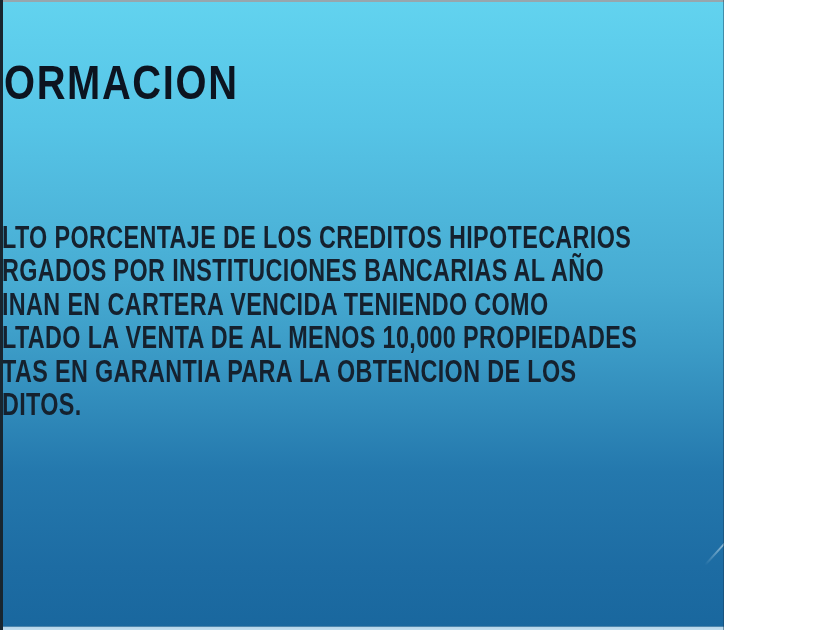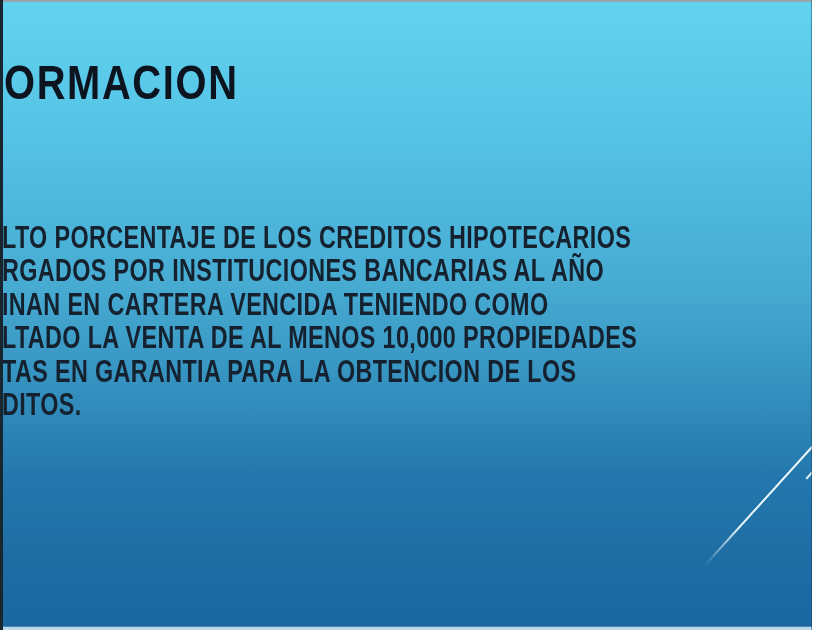--- a/index.html
+++ b/index.html
@@ -5,21 +5,21 @@
   html, body {
     margin: 0;
     padding: 0;
     width: 840px;
     height: 630px;
     overflow: hidden;
     font-family: "Liberation Sans", sans-serif;
   }
   .slide {
     position: relative;
-    width: 812px;
+    width: 724px;
     height: 630px;
     overflow: hidden;
     background: linear-gradient(180deg,
       #62d3ef 0%,
       #56c4e6 20%,
       #47abd2 45%,
       #3c9cc7 55%,
       #2478ad 75%,
       #1d6ca3 90%,
       #19679e 100%);

